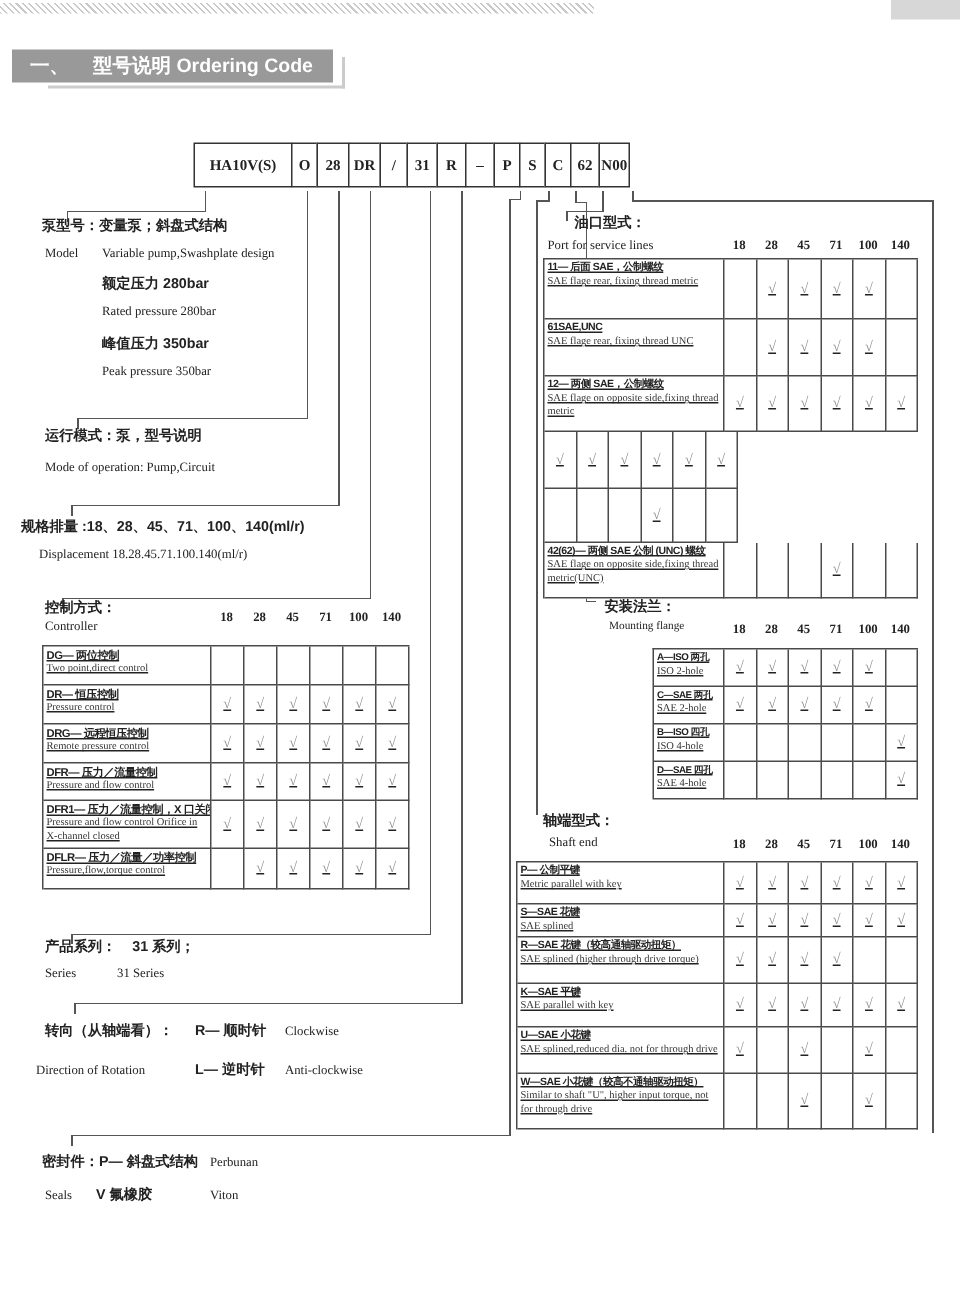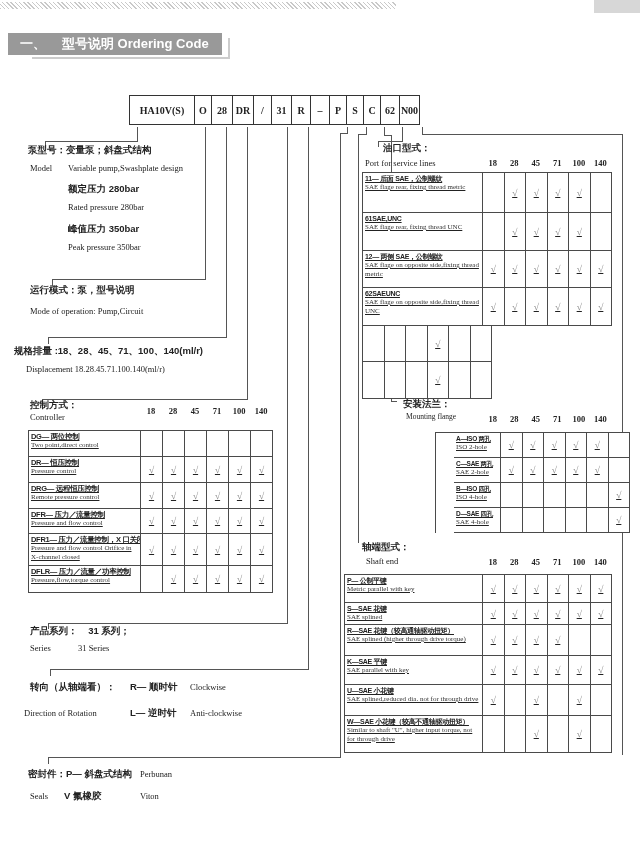--- a/index.html
+++ b/index.html
@@ -37,21 +37,21 @@
   .grid .zh2{font-family:"Liberation Sans","DejaVu Sans",sans-serif;font-weight:bold;
              font-size:7px;line-height:9px;letter-spacing:-0.3px;white-space:nowrap;}
   .grid .en2{font-size:7px;line-height:8.5px;color:#333;}
   .grid .cks{display:flex;height:100%;}
   .grid .cks span{border-right:1px solid #4a4a4a;border-bottom:1px solid #4a4a4a;box-sizing:border-box;
                   display:flex;align-items:center;justify-content:center;
                   color:#8a8a8a;font-size:9.5px;width:21.5px;}
   .ctrl .lbl{width:112px;} .ctrl .cks span{width:22px;}
   .ctrl .zh2{font-size:7.5px;}
   .ports .lbl{width:120px;}
-  .flange .lbl{width:47px;margin-left:18px;} .flange .zh2{font-size:6.5px;}
+  .flange .lbl{width:47px;} .flange .zh2{font-size:6.5px;}
   .shaft .lbl{width:138px;}
 </style>
 </head>
 <body>
 
 <div id="page">
 
   <div class="abs hatch"></div>
   <div class="abs corner-block"></div>
 
@@ -269,44 +269,44 @@
       <div class="cks">
           <span>√</span>
           <span>√</span>
           <span>√</span>
           <span>√</span>
           <span>√</span>
           <span>√</span>
         </div>
     </div>
     <div class="row" style="height:38px">
-      <div class="lbl">
-        <div class="zh2">62SAEUNC</div>
-        <div class="en2">SAE flage on opposite side,fixing thread UNC</div>
-      </div>
       <div class="cks">
           <span>√</span>
           <span>√</span>
           <span>√</span>
           <span>√</span>
           <span>√</span>
           <span>√</span>
         </div>
     </div>
     <div class="row" style="height:36px">
       <div class="cks">
           <span></span>
           <span></span>
           <span></span>
           <span>√</span>
           <span></span>
           <span></span>
         </div>
     </div>
     <div class="row" style="height:37px">
+      <div class="lbl">
+        <div class="zh2">42(62)— 两侧 SAE 公制 (UNC) 螺纹</div>
+        <div class="en2">SAE flage on opposite side,fixing thread metric(UNC)</div>
+      </div>
       <div class="cks">
           <span></span>
           <span></span>
           <span></span>
           <span>√</span>
           <span></span>
           <span></span>
         </div>
     </div>
   </div>

